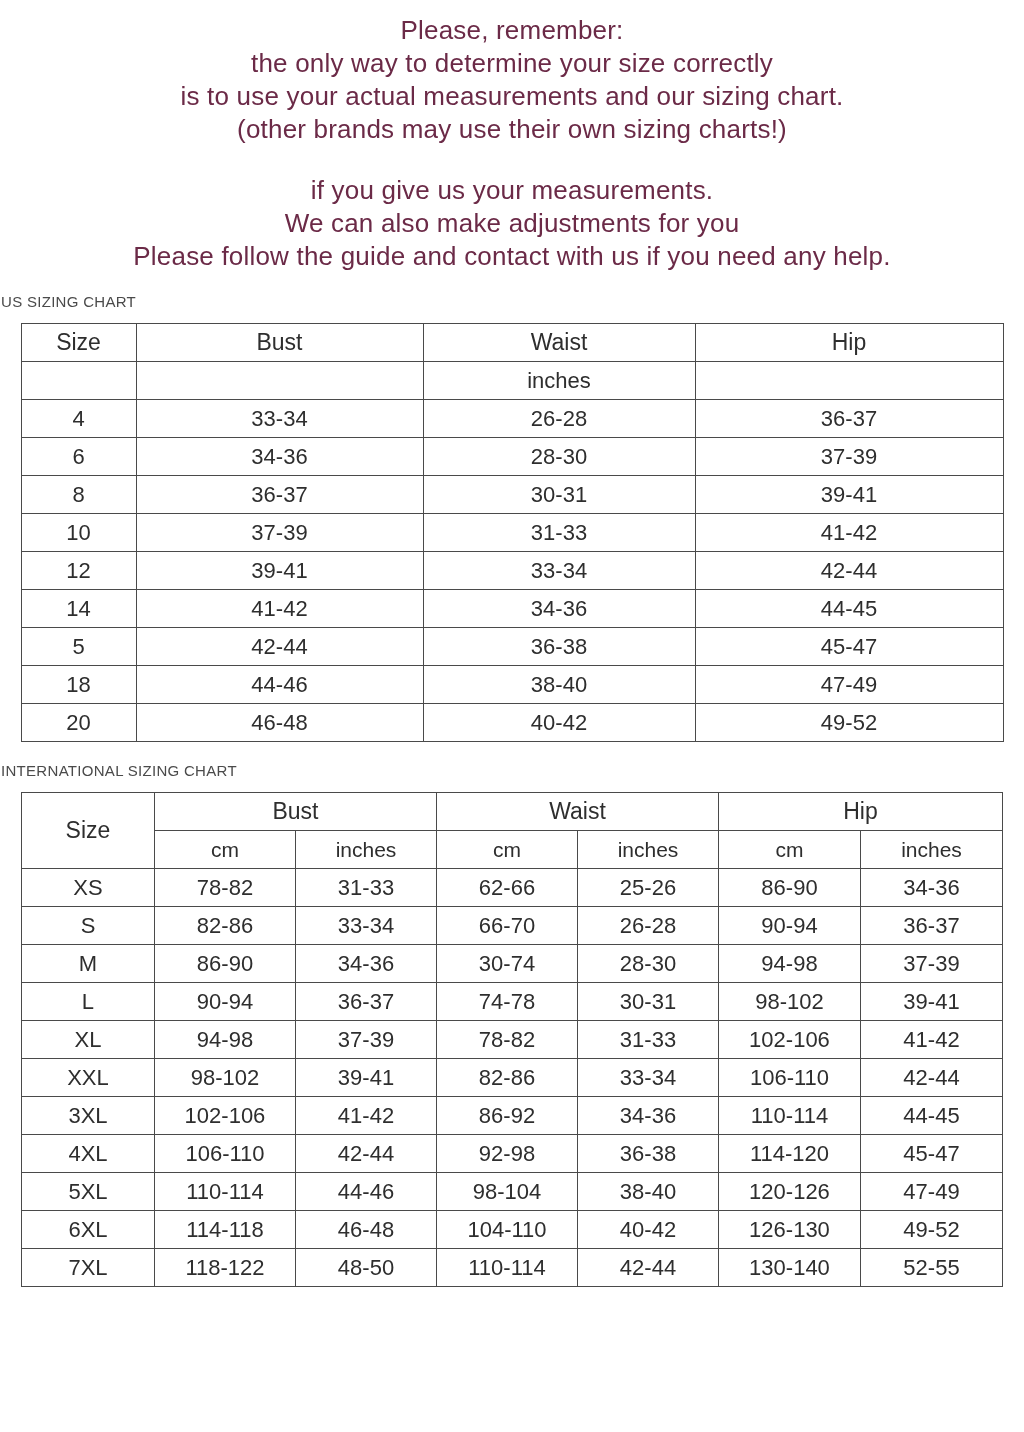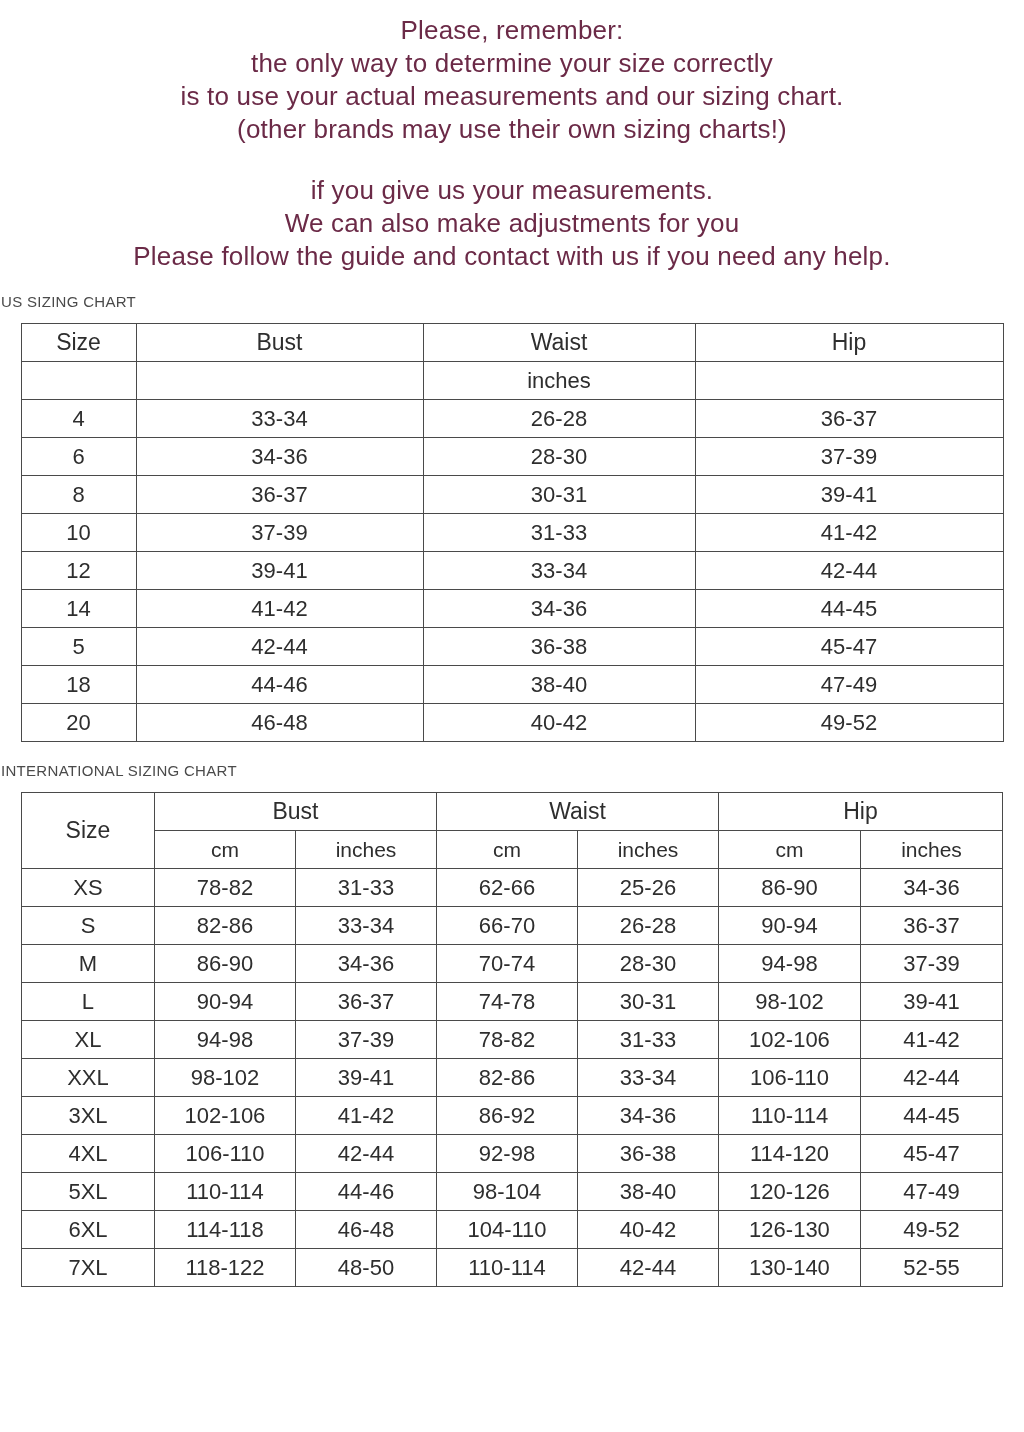--- a/index.html
+++ b/index.html
@@ -218,21 +218,21 @@
         <td>33-34</td>
         <td>66-70</td>
         <td>26-28</td>
         <td>90-94</td>
         <td>36-37</td>
       </tr>
       <tr>
         <td>M</td>
         <td>86-90</td>
         <td>34-36</td>
-        <td>70-74</td>
+        <td>30-74</td>
         <td>28-30</td>
         <td>94-98</td>
         <td>37-39</td>
       </tr>
       <tr>
         <td>L</td>
         <td>90-94</td>
         <td>36-37</td>
         <td>74-78</td>
         <td>30-31</td>

